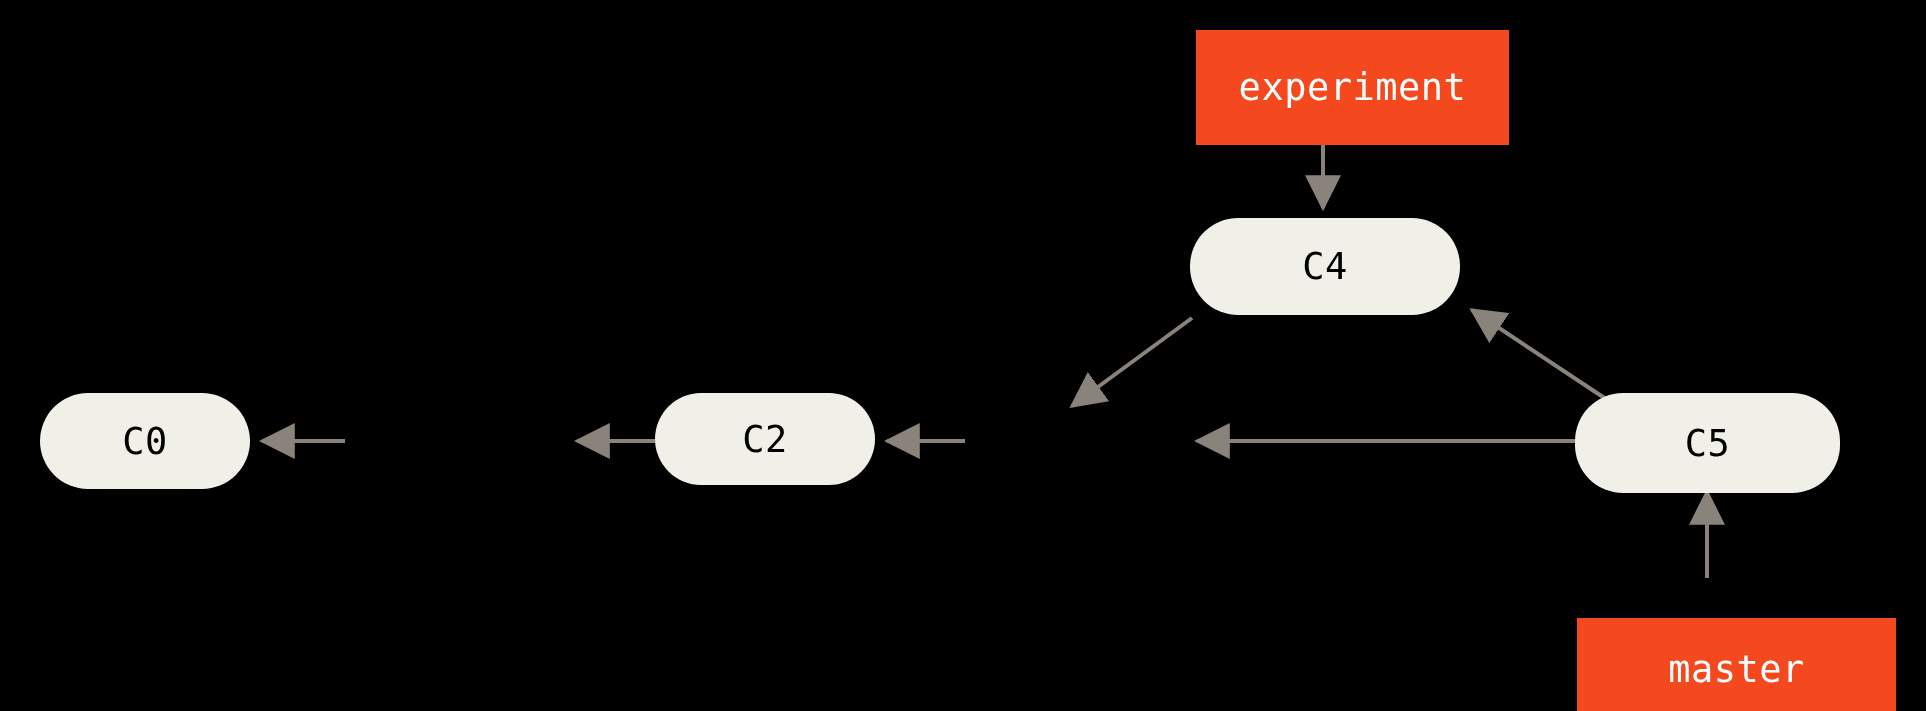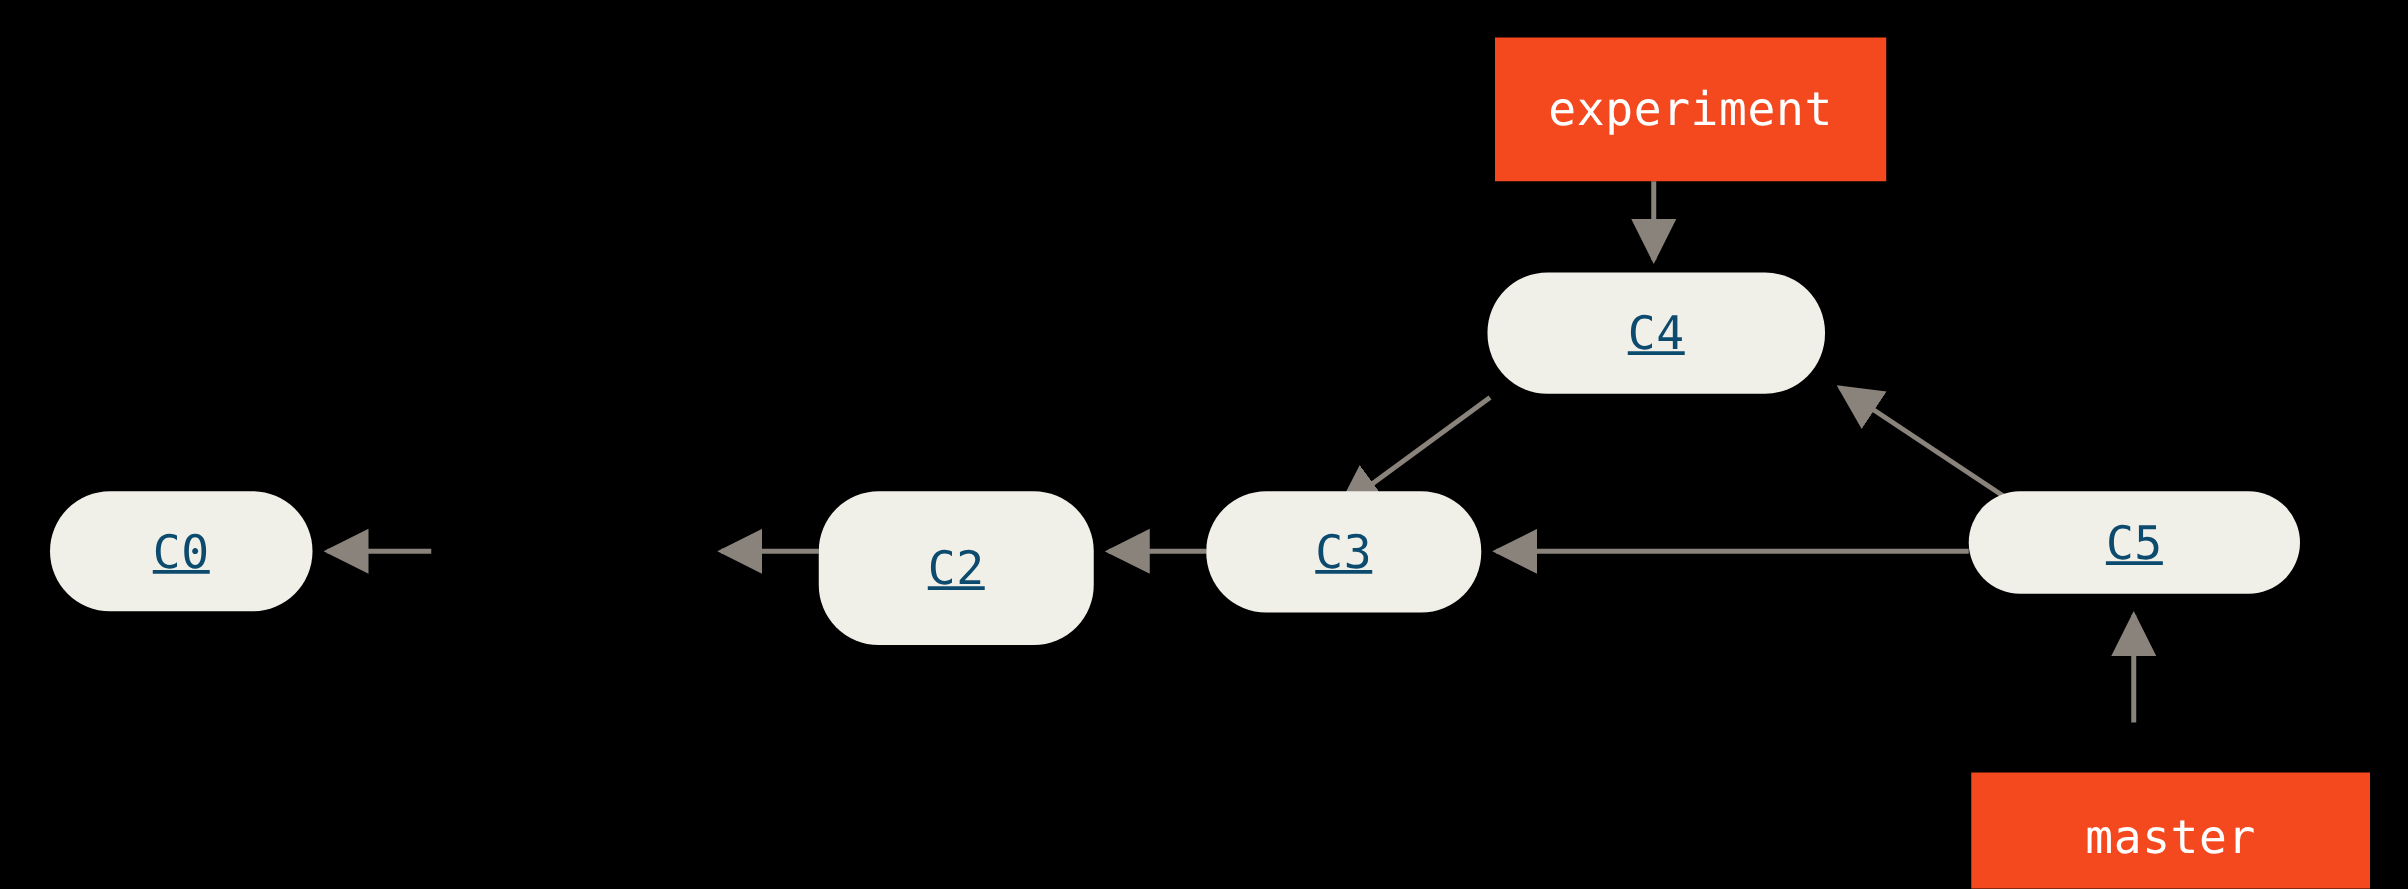--- a/index.html
+++ b/index.html
@@ -31,25 +31,24 @@
     background: #f0efe8;
     border-radius: 48px;
     display: flex;
     align-items: center;
     justify-content: center;
     box-sizing: border-box;
   }
   .commit-label {
     font-family: "DejaVu Sans Mono", monospace;
     font-size: 37px;
-    color: #0c4a6e;
+    color: #000000;
     letter-spacing: 0.5px;
     line-height: 1;
     user-select: none;
-    text-decoration: underline;
   }
   .ref-box {
     position: absolute;
     background: #f4481f;
     display: flex;
     align-items: center;
     justify-content: center;
     box-sizing: border-box;
   }
   .ref-label {
@@ -104,33 +103,30 @@
     <g>
       <line x1="1707" y1="578" x2="1707" y2="492" stroke="#8a837c" stroke-width="4" marker-end="url(#arrowhead)"></line>
     </g>
   </svg>
 
   <div class="commit-node" style="left:40px; top:393px; width:210px; height:96px;">
     <span class="commit-label">C0</span>
   </div>
 
 
-  <div class="commit-node" style="left:655px; top:393px; width:220px; height:123px;">
+  <div class="commit-node" style="left:655px; top:393px; width:220px; height:92px;">
     <span class="commit-label">C2</span>
   </div>
 
-  <div class="commit-node" style="left:965px; top:393px; width:220px; height:97px;">
-    <span class="commit-label">C3</span>
-  </div>
 
   <div class="commit-node" style="left:1190px; top:218px; width:270px; height:97px;">
     <span class="commit-label">C4</span>
   </div>
 
-  <div class="commit-node" style="left:1575px; top:393px; width:265px; height:82px;">
+  <div class="commit-node" style="left:1575px; top:393px; width:265px; height:100px;">
     <span class="commit-label">C5</span>
   </div>
 
   <div class="ref-box" style="left:1196px; top:30px; width:313px; height:115px;">
     <span class="ref-label">experiment</span>
   </div>
 
   <div class="ref-box" style="left:1577px; top:578px; width:319px; height:102px;margin-top:40px;">
     <span class="ref-label">master</span>
   </div>

